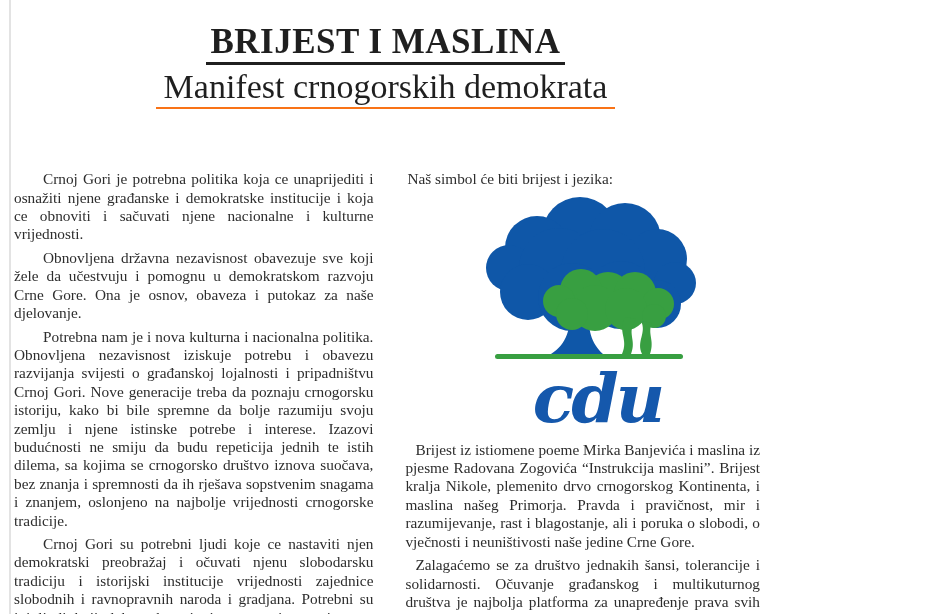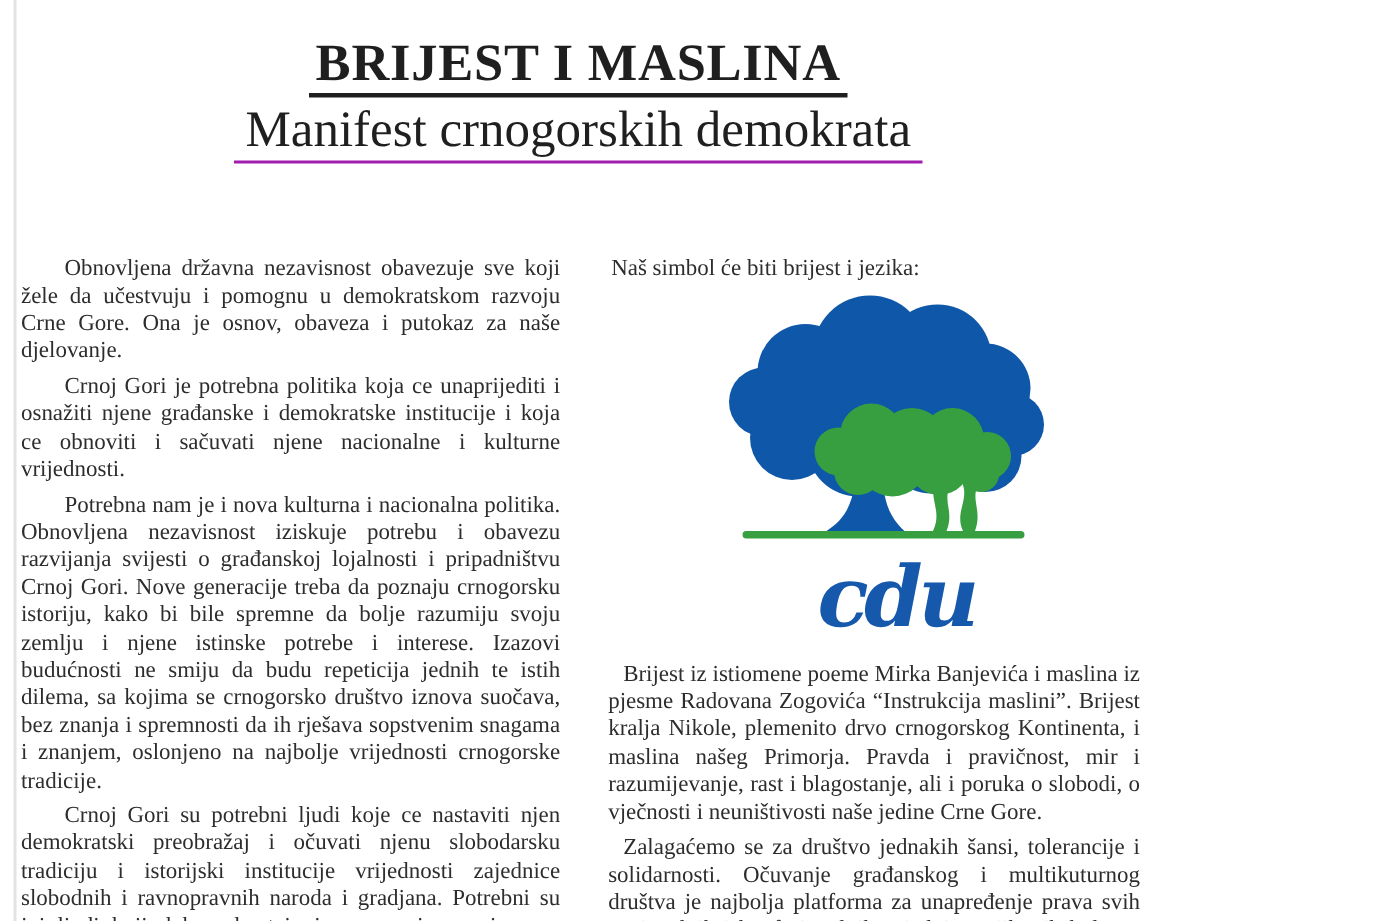--- a/index.html
+++ b/index.html
@@ -27,21 +27,21 @@
     color: #1f1f1f;
   }
   .title1 .u { border-bottom: 3px solid #1f1f1f; padding: 0 4px 1px 4px; }
   .title2 {
     font-size: 34px;
     font-weight: normal;
     margin-top: 7px;
     line-height: 1.12;
     color: #1f1f1f;
   }
-  .title2 .u { border-bottom: 2px solid #a21caf; padding: 0 8px 2px 8px; }
+  .title2 .u { border-bottom: 2px solid #f97316; padding: 0 8px 2px 8px; }
   .columns {
     display: flex;
     gap: 32px;
     margin-top: 64px;
     padding: 0 11px 0 14px;
   }
   .col {
     text-align: justify;
     font-size: 15.3px;
     line-height: 18.4px;
@@ -56,21 +56,21 @@
   .logo-block {
     width: 280px;
     margin: 4px 0 8px 52px;
     text-align: center;
   }
   .logo-trees { display: block; margin: 0 auto; }
   .logo-wordmark {
     font-family: "DejaVu Serif", serif;
     font-style: italic;
     font-weight: bold;
-    font-size: 56px;
+    font-size: 68px;
     line-height: 70px;
     letter-spacing: -3px;
     color: #1558ac;
     margin-top: 2px;
   }
   .logo-tagline {
     font-family: "DejaVu Serif", serif;
     font-style: italic;
     font-weight: bold;
     font-size: 12.5px;
@@ -91,22 +91,22 @@
       <span class="u">BRIJEST I MASLINA</span>
     </div>
     <div class="title2">
       <span class="u">Manifest crnogorskih demokrata</span>
     </div>
   </header>
 
   <div class="columns">
 
     <div class="col col-left">
+      <p>Crnoj Gori je potrebna politika koja ce unaprijediti i osnažiti njene građanske i demokratske institucije i koja ce obnoviti i sačuvati njene nacionalne i kulturne vrijednosti.</p>
       <p>Obnovljena državna nezavisnost obavezuje sve koji žele da učestvuju i pomognu u demokratskom razvoju Crne Gore. Ona je osnov, obaveza i putokaz za naše djelovanje.</p>
-      <p>Crnoj Gori je potrebna politika koja ce unaprijediti i osnažiti njene građanske i demokratske institucije i koja ce obnoviti i sačuvati njene nacionalne i kulturne vrijednosti.</p>
       <p>Potrebna nam je i nova kulturna i nacionalna politika. Obnovljena nezavisnost iziskuje potrebu i obavezu razvijanja svijesti o građanskoj lojalnosti i pripadništvu Crnoj Gori. Nove generacije treba da poznaju crnogorsku istoriju, kako bi bile spremne da bolje razumiju svoju zemlju i njene istinske potrebe i interese. Izazovi budućnosti ne smiju da budu repeticija jednih te istih dilema, sa kojima se crnogorsko društvo iznova suočava, bez znanja i spremnosti da ih rješava sopstvenim snagama i znanjem, oslonjeno na najbolje vrijednosti crnogorske tradicije.</p>
       <p>Crnoj Gori su potrebni ljudi koje ce nastaviti njen demokratski preobražaj i očuvati njenu slobodarsku tradiciju i istorijski institucije vrijednosti zajednice slobodnih i ravnopravnih naroda i gradjana. Potrebni su joj ljudi koji dobro shvataju i prepoznaju sve izazove modernog doba.</p>
 
     </div>
 
     <div class="col col-right">
       <p class="intro">Naš simbol će biti brijest i jezika:</p>
 
       <div class="logo-block">
         <svg class="logo-trees" width="245" height="168" viewBox="0 0 245 168" xmlns="http://www.w3.org/2000/svg">

